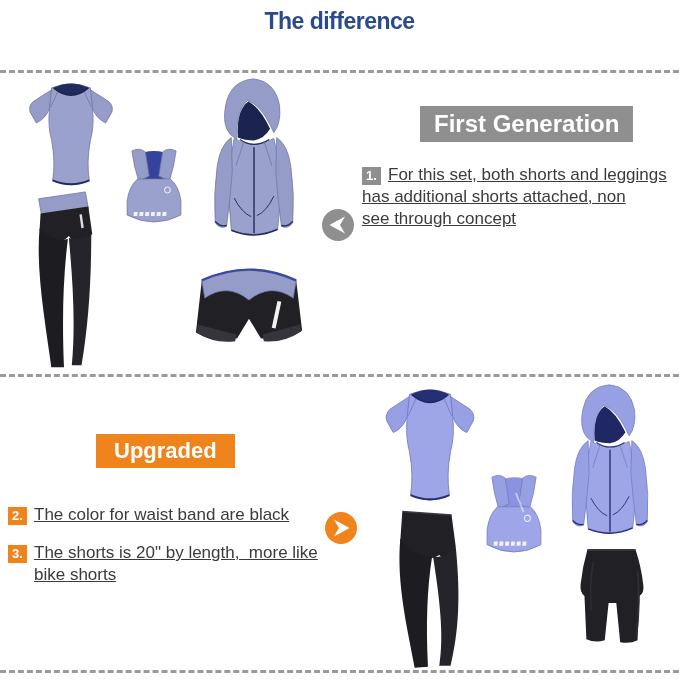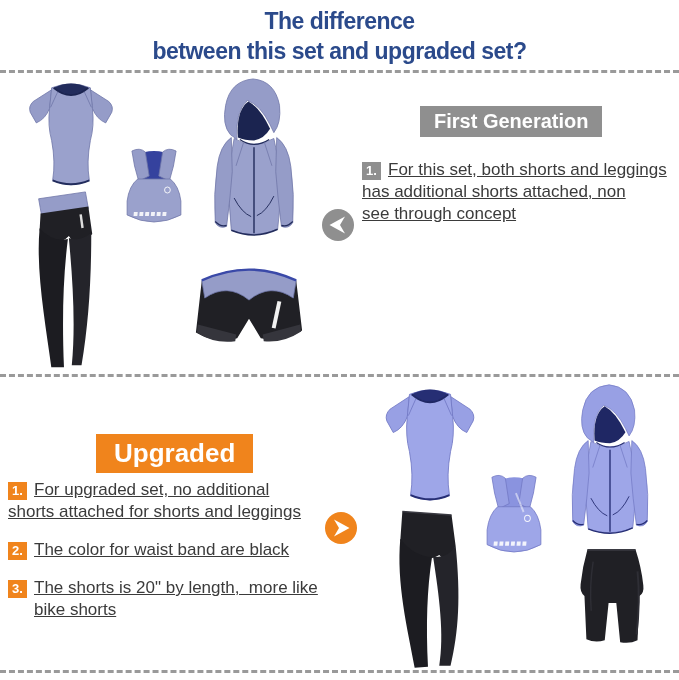--- a/index.html
+++ b/index.html
@@ -12,22 +12,22 @@
   .divider { position:absolute; left:0; width:679px; height:0; border-top:3px dashed #9a9a9a; }
   .divider.d1 { top:70px; }
   .divider.d2 { top:374px; }
   .divider.d3 { top:670px; }
 
   .col { position:absolute; }
   .gen1-col { left:362px; top:106px; width:314px; }
   .up-col   { left:8px;  top:434px; width:322px; }
 
   .label-box { display:inline-block; color:#fff; font-weight:bold; text-align:center; }
-  .label-gray { background:#8f8f8f; font-size:20px; padding:4px 14px; margin-left:58px; margin-bottom:22px; }
-  .label-orange { background:#f0841c; font-size:26px; padding:4px 18px; margin-left:88px; margin-bottom:6px; }
+  .label-gray { background:#8f8f8f; font-size:24px; padding:4px 14px; margin-left:58px; margin-bottom:22px; }
+  .label-orange { background:#f0841c; font-size:22px; padding:4px 18px; margin-left:88px; margin-bottom:36px; }
 
   .note { font-size:17px; line-height:22px; color:#3b3b3b; }
   .gen1-col .note { margin-bottom:12px; }
   .up-col .note { margin-bottom:16px; }
   .note .txt { white-space:pre-wrap;text-decoration:underline; }
   .note.hang { padding-left:26px; }
   .note.hang .chip { margin-left:-26px; }
 
   .chip { display:inline-block; width:19px; height:18px; line-height:18px; text-align:center;
           color:#fff; font-size:13px; font-weight:bold; margin-right:7px; }
@@ -39,21 +39,20 @@
 
   .arrow-badge { position:absolute; width:34px; height:34px; }
 </style>
 </head>
 <body>
 
 <div class="canvas">
 
   <div class="title">
     <div>The difference</div>
-    <div>between this set and upgraded set?</div>
   </div>
 
   <div class="divider d1"></div>
   <div class="divider d2"></div>
   <div class="divider d3"></div>
 
   <div class="col gen1-col">
     <div class="label-box label-gray">First Generation</div>
     <p class="note"><span class="chip gray">1.</span><span class="txt">For this set, both shorts and leggings
 has additional shorts attached, non
@@ -129,22 +128,20 @@
       <path d="M8,80 L47,90 L46,97 Q25,100 7,88 Z" fill="#35353c"></path>
       <path d="M112,80 L74,90 L75,97 Q95,99 113,87 Z" fill="#35353c"></path>
       <path d="M12,35 Q60,13 108,35 L105,53 Q82,37 60,55 Q38,37 15,53 Z" fill="#959cc8" stroke="#6f76a8" stroke-width="0.8"></path>
       <path d="M12,35 Q60,13 108,35" fill="none" stroke="#3a49a8" stroke-width="2.4"></path>
       <rect x="86" y="56" width="4" height="28" fill="#f2f2f2" transform="rotate(12 88 70)"></rect>
     </svg>
   </div>
 
   <div class="col up-col">
     <div class="label-box label-orange">Upgraded</div>
-    <p class="note"><span class="chip orange">1.</span><span class="txt">For upgraded set, no additional
-shorts attached for shorts and leggings</span></p>
     <p class="note"><span class="chip orange">2.</span><span class="txt">The color for waist band are black</span></p>
     <p class="note hang"><span class="chip orange">3.</span><span class="txt">The shorts is 20" by length,  more like
 bike shorts</span></p>
   </div>
 
   <div class="arrow-badge" style="left:324px; top:511px;">
     <svg viewBox="0 0 34 34">
         <circle cx="17" cy="17" r="16" fill="#f0841c"></circle>
         <polygon points="10,8.5 25.5,17 10,25.5 15,17" fill="#fff"></polygon>
       </svg>

